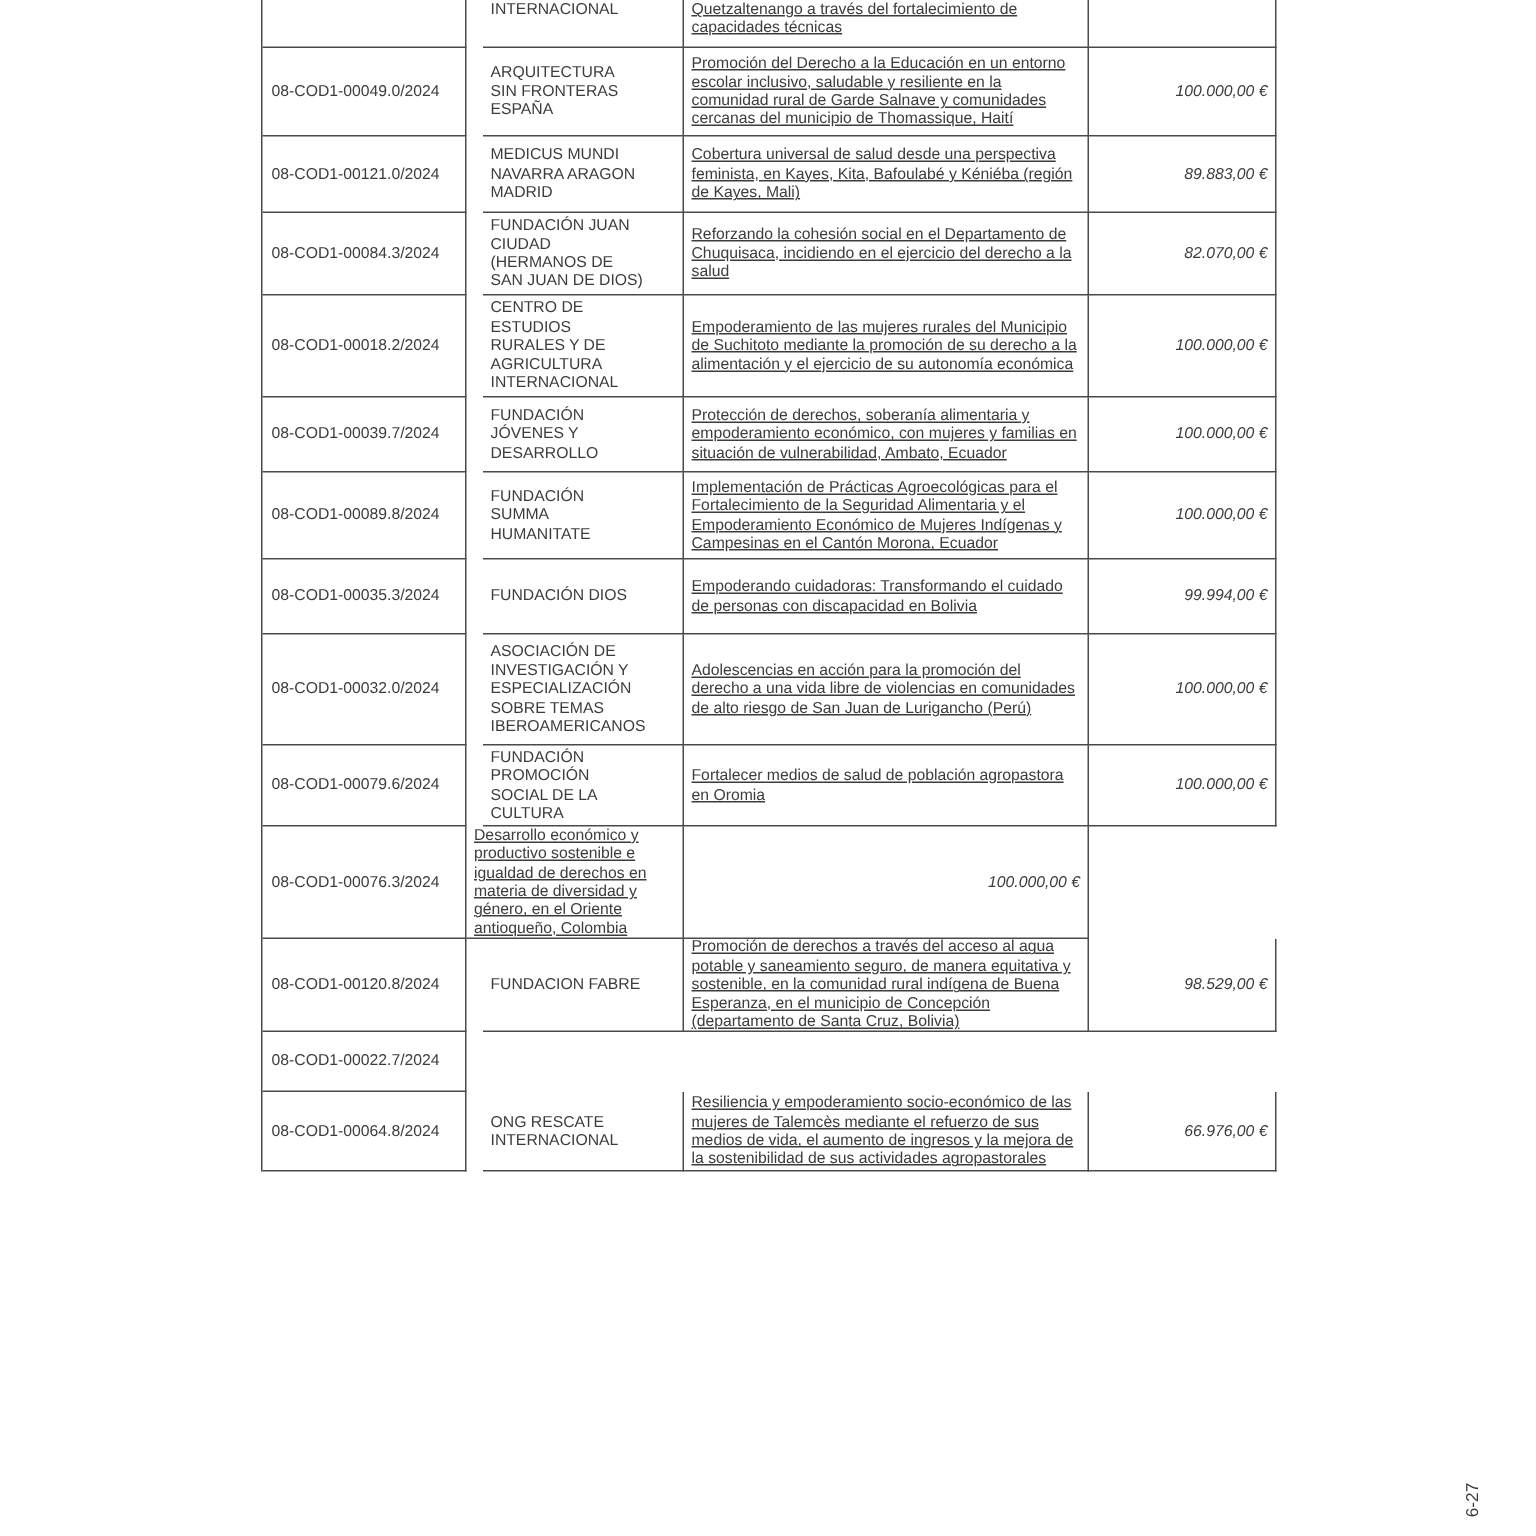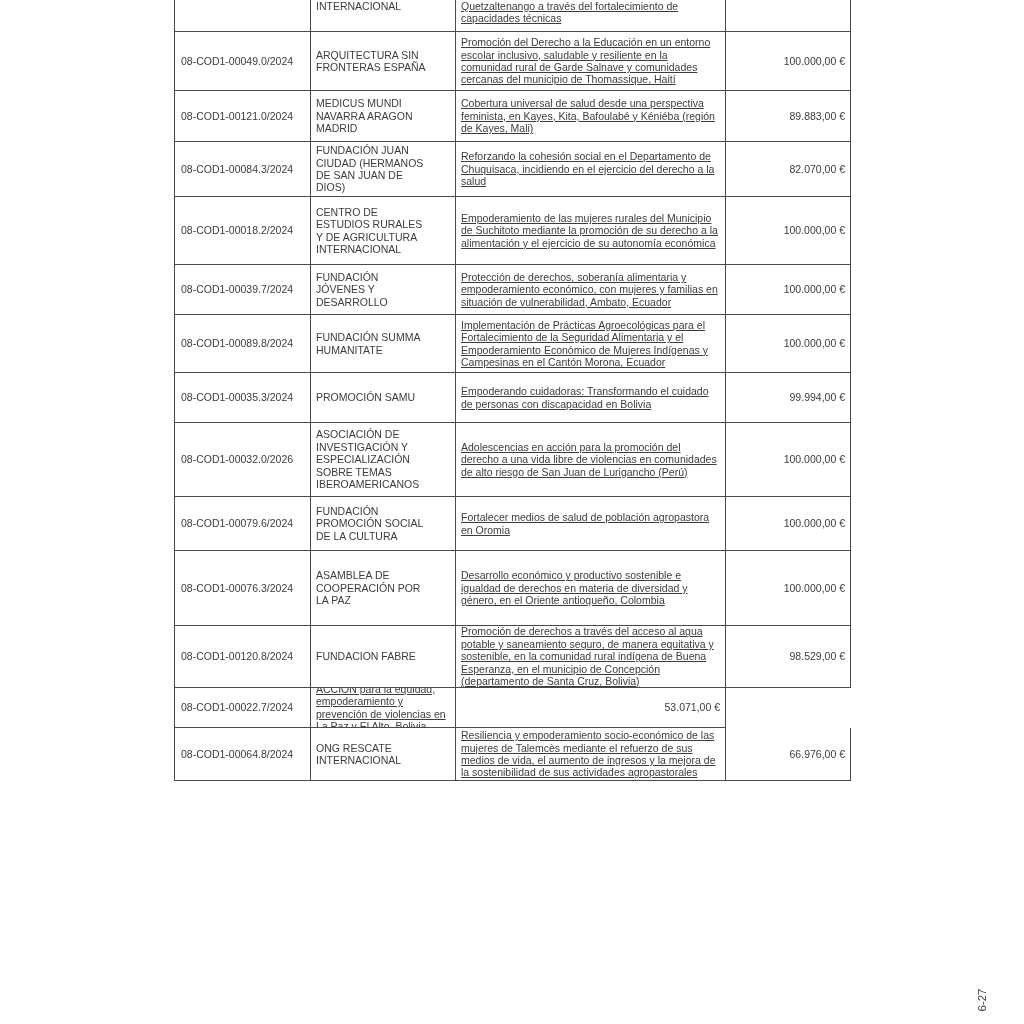--- a/index.html
+++ b/index.html
@@ -37,29 +37,31 @@
     line-height: 12.4px;
     padding: 2px 5px 2px 6px;
   }
   .cell.code {
     white-space: nowrap;
     padding-left: 6px;
   }
   .cell.org {
     padding-right: 26px;
     padding-left: 5px;
+    margin-left: 11px;
   }
   .cell.description {
     padding-left: 5px;
     padding-right: 6px;
     text-decoration: underline;
   }
   .cell.amount {
     text-align: right;
     padding-right: 5px;
+    font-style: italic;
   }
   .row.partial .cell {
     justify-content: flex-start;
     padding-top: 0;
   }
   .page-number {
     position: absolute;
     left: 962px;
     top: 986px;
     width: 40px;
@@ -116,52 +118,49 @@
         <div class="cell amount">100.000,00 €</div>
       </div>
       <div class="row" style="height: 58px;">
         <div class="cell code">08-COD1-00089.8/2024</div>
         <div class="cell org">FUNDACIÓN SUMMA HUMANITATE</div>
         <div class="cell description">Implementación de Prácticas Agroecológicas para el Fortalecimiento de la Seguridad Alimentaria y el Empoderamiento Económico de Mujeres Indígenas y Campesinas en el Cantón Morona, Ecuador</div>
         <div class="cell amount">100.000,00 €</div>
       </div>
       <div class="row" style="height: 50px;">
         <div class="cell code">08-COD1-00035.3/2024</div>
-        <div class="cell org">PROMOCIÓN SAMU</div>
+        <div class="cell org">FUNDACIÓN DIOS</div>
         <div class="cell description">Empoderando cuidadoras: Transformando el cuidado de personas con discapacidad en Bolivia</div>
         <div class="cell amount">99.994,00 €</div>
       </div>
       <div class="row" style="height: 74px;">
-        <div class="cell code">08-COD1-00032.0/2026</div>
+        <div class="cell code">08-COD1-00032.0/2024</div>
         <div class="cell org">ASOCIACIÓN DE INVESTIGACIÓN Y ESPECIALIZACIÓN SOBRE TEMAS IBEROAMERICANOS</div>
         <div class="cell description">Adolescencias en acción para la promoción del derecho a una vida libre de violencias en comunidades de alto riesgo de San Juan de Lurigancho (Perú)</div>
         <div class="cell amount">100.000,00 €</div>
       </div>
       <div class="row" style="height: 54px;">
         <div class="cell code">08-COD1-00079.6/2024</div>
         <div class="cell org">FUNDACIÓN PROMOCIÓN SOCIAL DE LA CULTURA</div>
         <div class="cell description">Fortalecer medios de salud de población agropastora en Oromia</div>
         <div class="cell amount">100.000,00 €</div>
       </div>
       <div class="row" style="height: 75px;">
         <div class="cell code">08-COD1-00076.3/2024</div>
-        <div class="cell org">ASAMBLEA DE COOPERACIÓN POR LA PAZ</div>
         <div class="cell description">Desarrollo económico y productivo sostenible e igualdad de derechos en materia de diversidad y género, en el Oriente antioqueño, Colombia</div>
         <div class="cell amount">100.000,00 €</div>
       </div>
       <div class="row" style="height: 62px;">
         <div class="cell code">08-COD1-00120.8/2024</div>
         <div class="cell org">FUNDACION FABRE</div>
         <div class="cell description">Promoción de derechos a través del acceso al agua potable y saneamiento seguro, de manera equitativa y sostenible, en la comunidad rural indígena de Buena Esperanza, en el municipio de Concepción (departamento de Santa Cruz, Bolivia)</div>
         <div class="cell amount">98.529,00 €</div>
       </div>
       <div class="row" style="height: 40px;">
         <div class="cell code">08-COD1-00022.7/2024</div>
-        <div class="cell description">ACCIÓN para la equidad, empoderamiento y prevención de violencias en La Paz y El Alto, Bolivia</div>
-        <div class="cell amount">53.071,00 €</div>
       </div>
       <div class="row" style="height: 53px;">
         <div class="cell code">08-COD1-00064.8/2024</div>
         <div class="cell org">ONG RESCATE INTERNACIONAL</div>
         <div class="cell description">Resiliencia y empoderamiento socio-económico de las mujeres de Talemcès mediante el refuerzo de sus medios de vida, el aumento de ingresos y la mejora de la sostenibilidad de sus actividades agropastorales</div>
         <div class="cell amount">66.976,00 €</div>
       </div>
     </div>
   <div class="page-number">6-27</div>
 </div>

